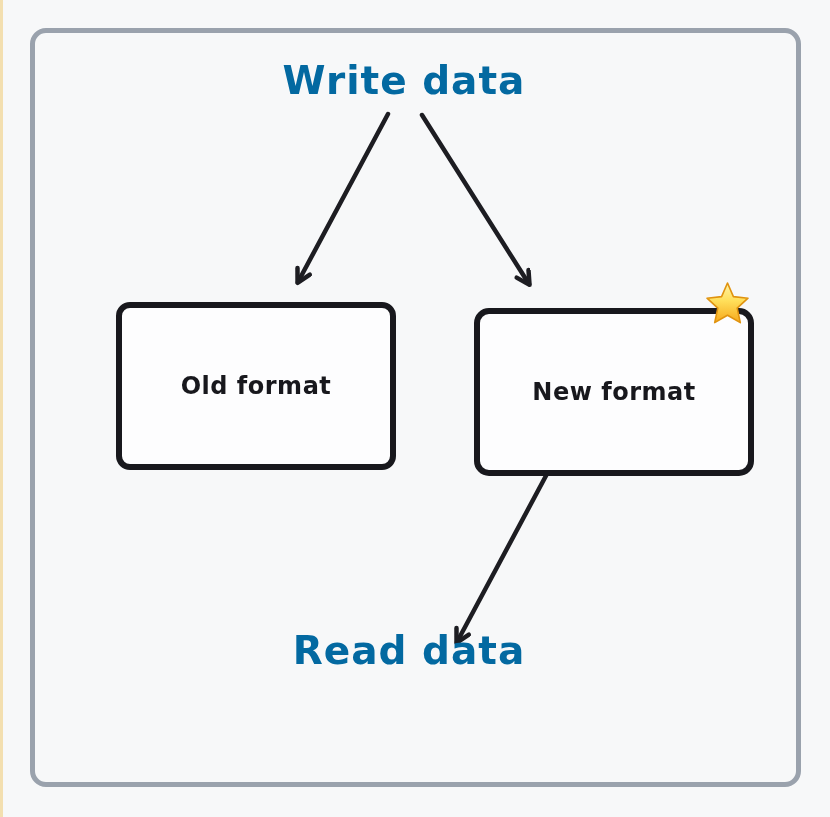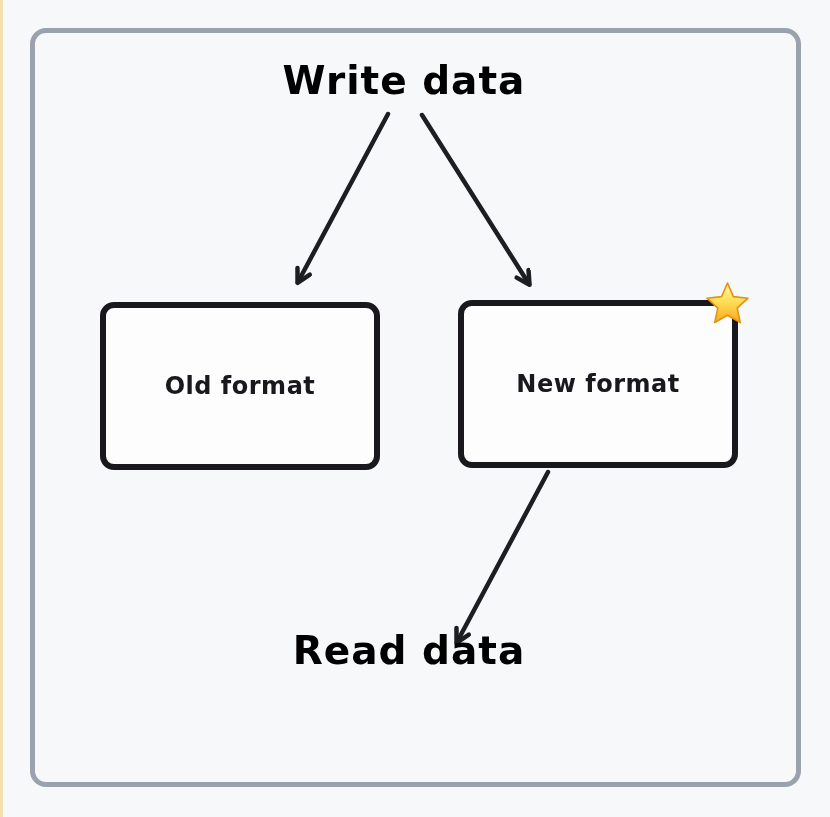--- a/index.html
+++ b/index.html
@@ -29,38 +29,39 @@
     border-radius: 16px;
     background: transparent;
   }
   .diagram-title, .diagram-footer {
     position: absolute;
     width: 360px;
     text-align: center;
     font-weight: 700;
     font-size: 39px;
     letter-spacing: 1px;
-    color: #000000;
+    color: #0369a1;
     white-space: nowrap;
   }
   .diagram-title { left: 224px; top: 58px; }
   .diagram-footer { left: 229px; top: 628px; }
   .node {
     position: absolute;
     box-sizing: border-box;
     width: 280px; height: 168px;
     border: 6px solid #18181d;
     border-radius: 14px;
     background: #fdfdfe;
     display: flex;
     align-items: center;
     justify-content: center;
+    margin-left: 16px;
   }
   .node-old { left: 100px; top: 302px; }
-  .node-new { left: 458px; top: 300px; }
+  .node-new { left: 458px; top: 308px; border-radius: 15px; }
   .node-label {
     font-weight: 700;
     font-size: 24px;
     letter-spacing: 0.5px;
     color: #18181d;
     white-space: nowrap;
   }
   .arrows-layer {
     position: absolute;
     left: 0; top: 0;

